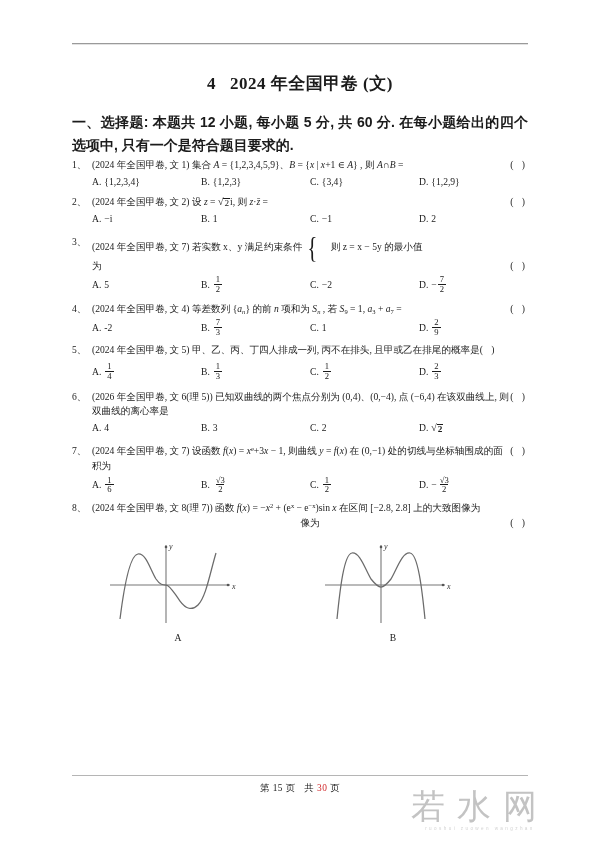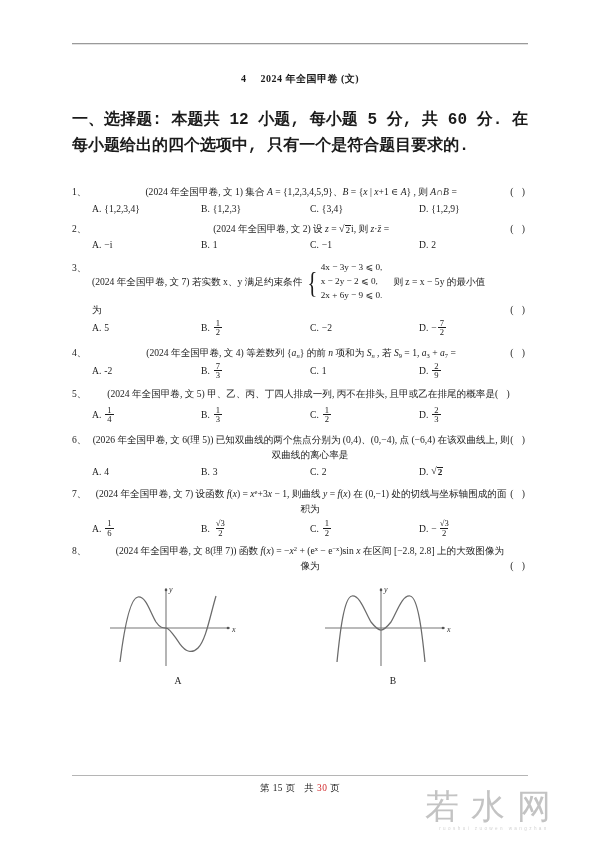--- a/index.html
+++ b/index.html
@@ -6,33 +6,33 @@
   body{
     width:600px;height:849px;background:#ffffff;
     font-family:"Liberation Serif","DejaVu Serif",serif;
     color:#1b1b1b;position:relative;overflow:hidden;
   }
   .page{position:relative;width:600px;height:849px;}
   .top-rule{position:absolute;left:72px;top:43px;width:456px;height:0;
     border-top:1px solid #9a9a9a;border-bottom:1px solid #e2e2e2;}
   .content{position:absolute;left:72px;top:62px;width:456px;}
 
-  .doc-title{text-align:center;font-size:10px;font-weight:600;
-    letter-spacing:.5px;margin:10px 0 22px 0;font-family:"Liberation Serif",serif;}
+  .doc-title{text-align:center;font-size:17px;font-weight:600;
+    letter-spacing:.5px;margin:10px 0 16px 0;font-family:"Liberation Serif",serif;}
   .doc-title .num{margin-right:14px;}
 
-  .section-head{font-size:16px;font-weight:bold;line-height:1.62;
-    font-family:Liberation Mono, monospace;margin-bottom:25px;
+  .section-head{font-size:14px;font-weight:bold;line-height:1.62;
+    font-family:Liberation Sans, sans-serif;margin-bottom:2px;
     text-align:justify;}
 
   .q{position:relative;margin-bottom:5px;font-size:9.6px;line-height:1.55;}
   .q-head{display:flex;align-items:flex-start;}
   .q-num{width:20px;flex:0 0 20px;text-align:left;}
   .q-body{flex:1;position:relative;}
-  .stem{display:block;text-align:center;}
+  .stem{display:block;text-align:left;}
   .brk{position:absolute;right:0;white-space:nowrap;letter-spacing:3px;}
   .brk-inline{float:right;letter-spacing:3px;}
 
   .opts{display:flex;margin-top:2px;padding-left:20px;}
   .opt{flex:1 1 0;display:flex;align-items:center;min-height:13px;}
   .opt-lab{margin-right:3px;}
 
   .frac{display:inline-flex;flex-direction:column;align-items:center;
     vertical-align:middle;line-height:1;margin:0 1px;position:relative;top:-1px;}
   .frac .n{font-size:8.6px;padding:0 2px;}
@@ -58,21 +58,21 @@
   .graphs{display:flex;margin-top:6px;padding-left:26px;}
   .graph-cell{width:228px;text-align:left;}
   .graph-cell .cap{display:block;width:160px;text-align:center;
     font-size:9.6px;margin-top:1px;}
 
   .footer{position:absolute;left:72px;top:775px;width:456px;}
   .footer .rule{border-top:1px solid #b5b5b5;}
   .footer .txt{text-align:center;font-size:9.4px;margin-top:6px;letter-spacing:.5px;}
   .footer .red{color:#d1272a;}
 
-  .watermark{position:absolute;right:6px;bottom:2px;width:200px;height:58px;
+  .watermark{position:absolute;right:20px;bottom:2px;width:200px;height:58px;
     opacity:.85;}
   .wm-main{font-family:"DejaVu Sans","Liberation Sans",sans-serif;
     font-size:34px;color:#b9b9b9;letter-spacing:12px;line-height:1;
     font-weight:500;text-align:center;}
   .wm-sub{font-family:"Liberation Sans",sans-serif;font-size:4.6px;
     color:#cccccc;letter-spacing:2.4px;text-align:center;margin-top:3px;}
 </style>
 </head>
 <body>
 
@@ -148,25 +148,20 @@
     </div>
 
     <div class="q" style="margin-top:8px;">
       <div class="q-head">
         <span class="q-num">3、</span>
         <span class="q-body">
           <span class="q3-wrap">
             <span><span>(2024 年全国甲卷, 文 7)</span> <span>若实数 x、y 满足约束条件</span></span>
             <span class="sys">
               <span class="brace">{</span>
-              <span class="rows">
-                <span>4x − 3y − 3 ⩽ 0,</span>
-                <span>x − 2y − 2 ⩽ 0,</span>
-                <span>2x + 6y − 9 ⩽ 0.</span>
-              </span>
             </span>
             <span class="q3-tail">则 z = x − 5y 的最小值</span>
           </span>
           <span style="display:block;position:relative;">
             <span>为</span>
             <span class="brk" style="top:0;">(    )</span>
           </span>
         </span>
       </div>
       <div class="opts">

